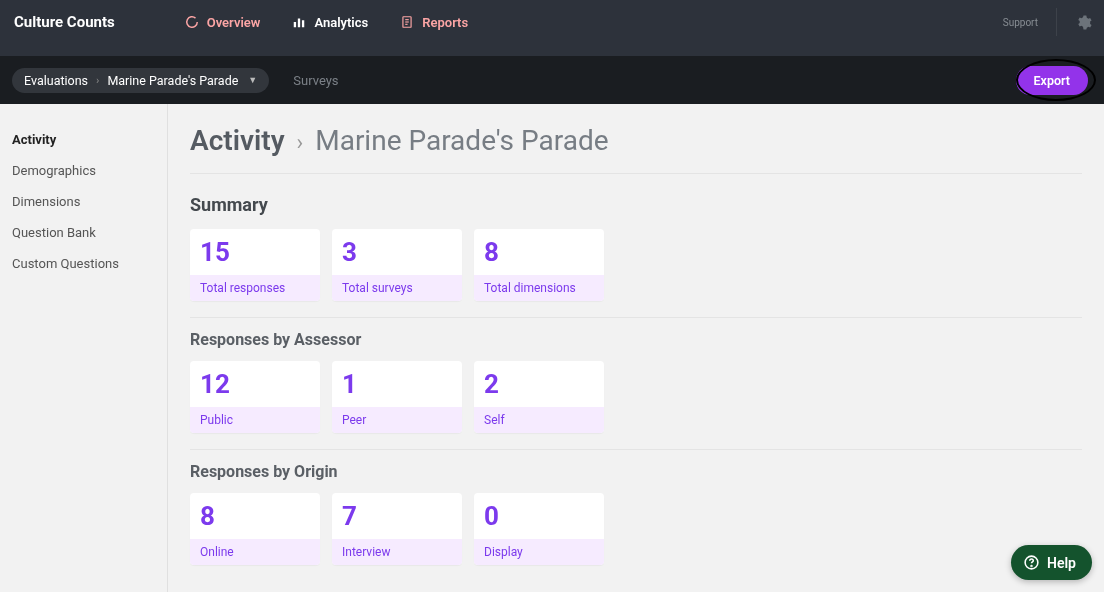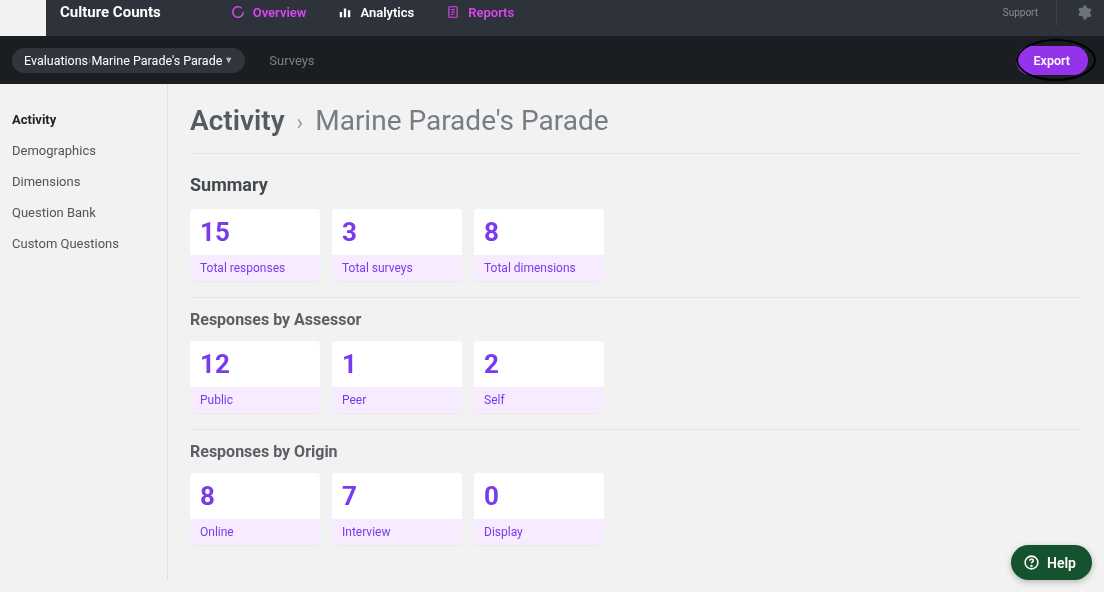--- a/index.html
+++ b/index.html
@@ -10,42 +10,41 @@
     }
     body {
       background: #f2f2f2;
       width: 1104px;
       height: 592px;
       overflow: hidden;
       position: relative;
     }
     .top-nav {
       background: #2d323b;
-      height: 36px;
+      height: 56px;
       display: flex;
       align-items: center;
       padding: 0 12px 12px 14px;
-      margin-left: 46px;
     }
     .brand {
       color: #ffffff;
       font-weight: 700;
       font-size: 15px;
       margin-right: 70px;
     }
     .nav-items {
       display: flex;
       align-items: center;
       gap: 32px;
     }
     .nav-item {
       display: flex;
       align-items: center;
       gap: 8px;
-      color: #d946ef;
+      color: #fca5a5;
       font-size: 13px;
       font-weight: 600;
       cursor: pointer;
     }
     .nav-item.active {
       color: #ffffff;
     }
     .nav-item svg {
       width: 14px;
       height: 14px;
@@ -77,20 +76,21 @@
       align-items: center;
       padding: 0 16px 0 12px;
       position: relative;
     }
     .breadcrumb-pill {
       background: #32363c;
       border-radius: 14px;
       padding: 5px 12px;
       display: flex;
       align-items: center;
+      gap: 8px;
       color: #ffffff;
       font-size: 12.5px;
     }
     .breadcrumb-pill .chev {
       color: #888;
       font-size: 11px;
     }
     .caret-down {
       font-size: 9px;
       color: #bbb;

